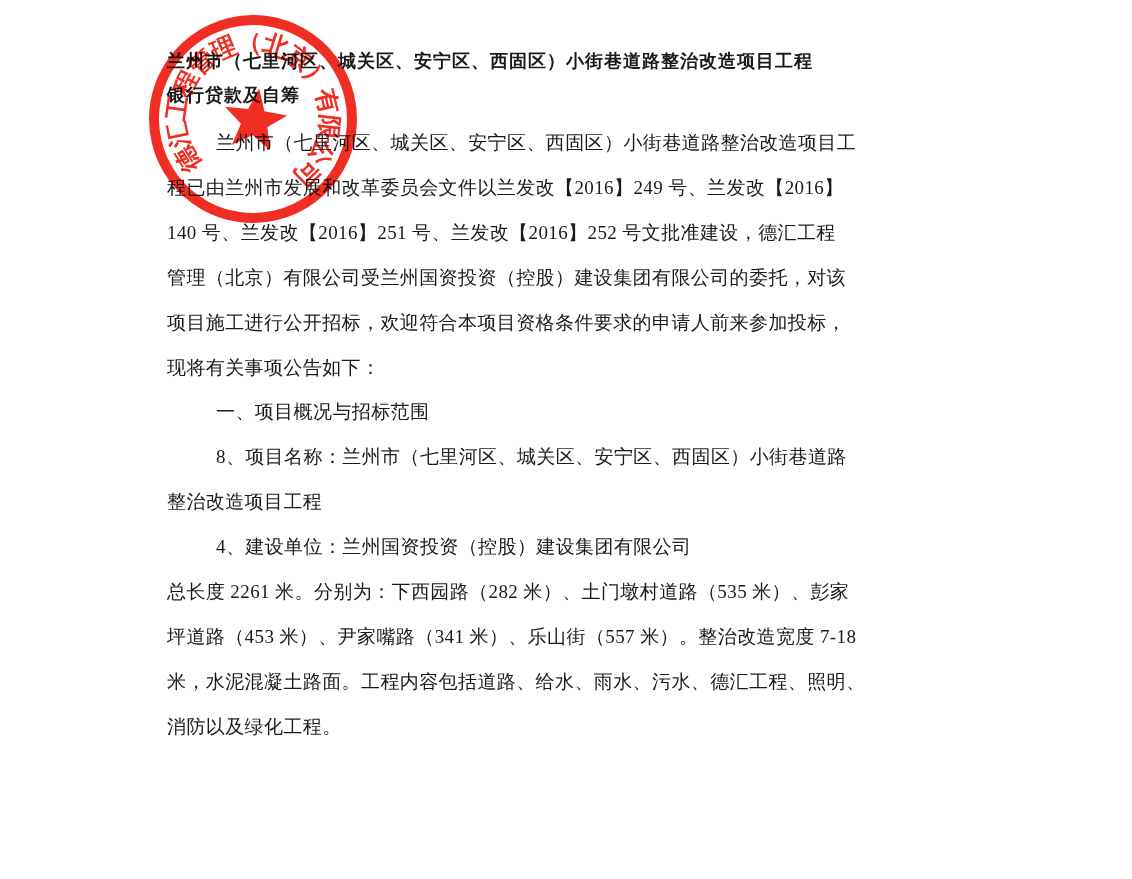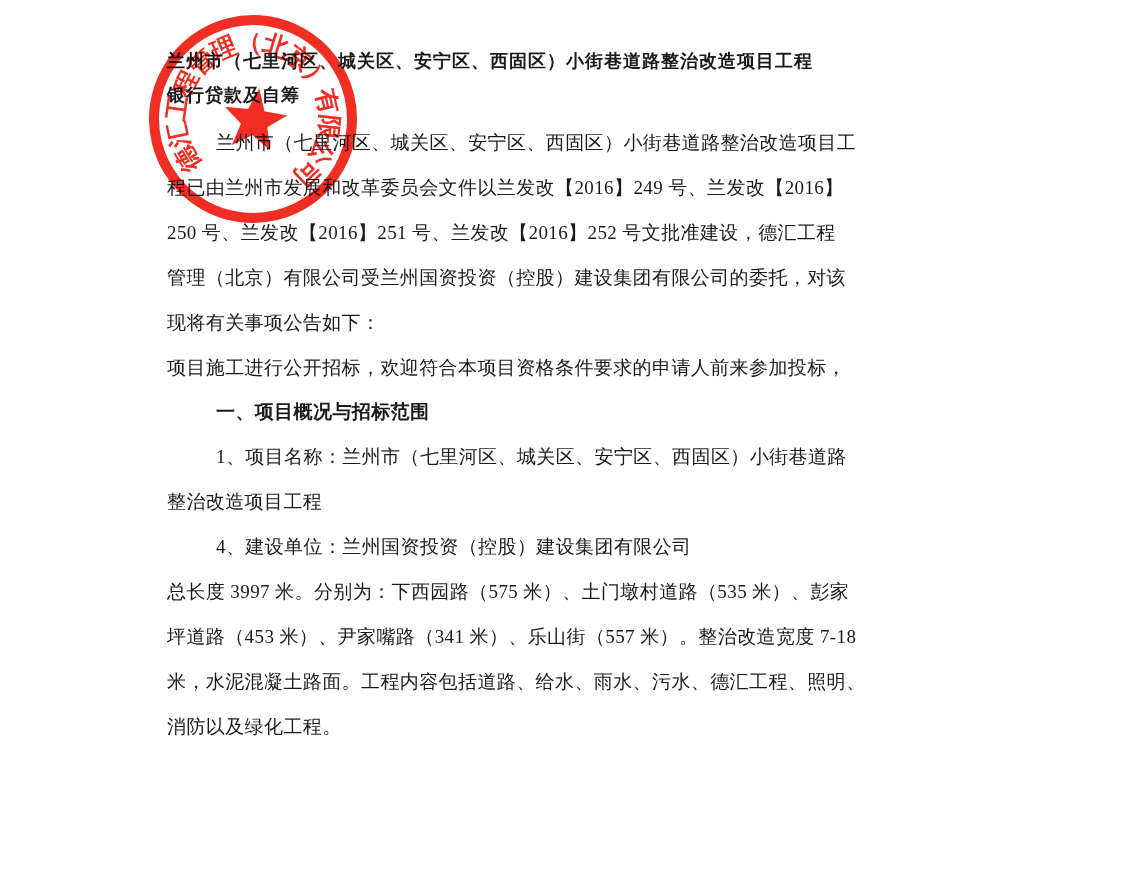--- a/index.html
+++ b/index.html
@@ -27,21 +27,21 @@
     white-space: nowrap;
   }
   .body-block { margin-top: 9px; }
   .body-line {
     font-size: 19px;
     line-height: 44.9px;
     letter-spacing: 0.4px;
     white-space: nowrap;
   }
   .indent { padding-left: 49px; }
-  .bold { font-weight: bold; }
+  .bold { font-weight: normal; }
   .seal {
     position: absolute;
     left: 141px;
     top: 7px;
     width: 224px;
     height: 224px;
     opacity: 0.88;
     mix-blend-mode: multiply;
     pointer-events: none;
   }
@@ -57,31 +57,31 @@
 
 <div class="page">
 
   <div class="content">
     <div class="title-line">兰州市（七里河区、城关区、安宁区、西固区）小街巷道路整治改造项目工程</div>
     <div class="title-line">银行贷款及自筹</div>
 
     <div class="body-block">
       <div class="body-line indent">兰州市（七里河区、城关区、安宁区、西固区）小街巷道路整治改造项目工</div>
       <div class="body-line">程已由兰州市发展和改革委员会文件以兰发改【2016】249 号、兰发改【2016】</div>
-      <div class="body-line">250 号、兰发改【2016】251 号、兰发改【2016】252 号文批准建设，德汇工程</div>
+      <div class="body-line">140 号、兰发改【2016】251 号、兰发改【2016】252 号文批准建设，德汇工程</div>
       <div class="body-line">管理（北京）有限公司受兰州国资投资（控股）建设集团有限公司的委托，对该</div>
+      <div class="body-line">项目施工进行公开招标，欢迎符合本项目资格条件要求的申请人前来参加投标，</div>
       <div class="body-line">现将有关事项公告如下：</div>
-      <div class="body-line">项目施工进行公开招标，欢迎符合本项目资格条件要求的申请人前来参加投标，</div>
 
       <div class="body-line indent bold">一、项目概况与招标范围</div>
 
-      <div class="body-line indent">1、项目名称：兰州市（七里河区、城关区、安宁区、西固区）小街巷道路</div>
+      <div class="body-line indent">8、项目名称：兰州市（七里河区、城关区、安宁区、西固区）小街巷道路</div>
       <div class="body-line">整治改造项目工程</div>
       <div class="body-line indent">4、建设单位：兰州国资投资（控股）建设集团有限公司</div>
-      <div class="body-line">总长度 3997 米。分别为：下西园路（575 米）、土门墩村道路（535 米）、彭家</div>
+      <div class="body-line">总长度 2261 米。分别为：下西园路（282 米）、土门墩村道路（535 米）、彭家</div>
       <div class="body-line">坪道路（453 米）、尹家嘴路（341 米）、乐山街（557 米）。整治改造宽度 7-18</div>
       <div class="body-line">米，水泥混凝土路面。工程内容包括道路、给水、雨水、污水、德汇工程、照明、</div>
       <div class="body-line">消防以及绿化工程。</div>
     </div>
   </div>
 
   <div class="seal">
     <svg viewBox="-112 -112 224 224" xmlns="http://www.w3.org/2000/svg">
       <defs>
         <path id="sealArc" d="M -43.7 52.1 A 68 68 0 1 1 43.7 52.1" fill="none"></path>

